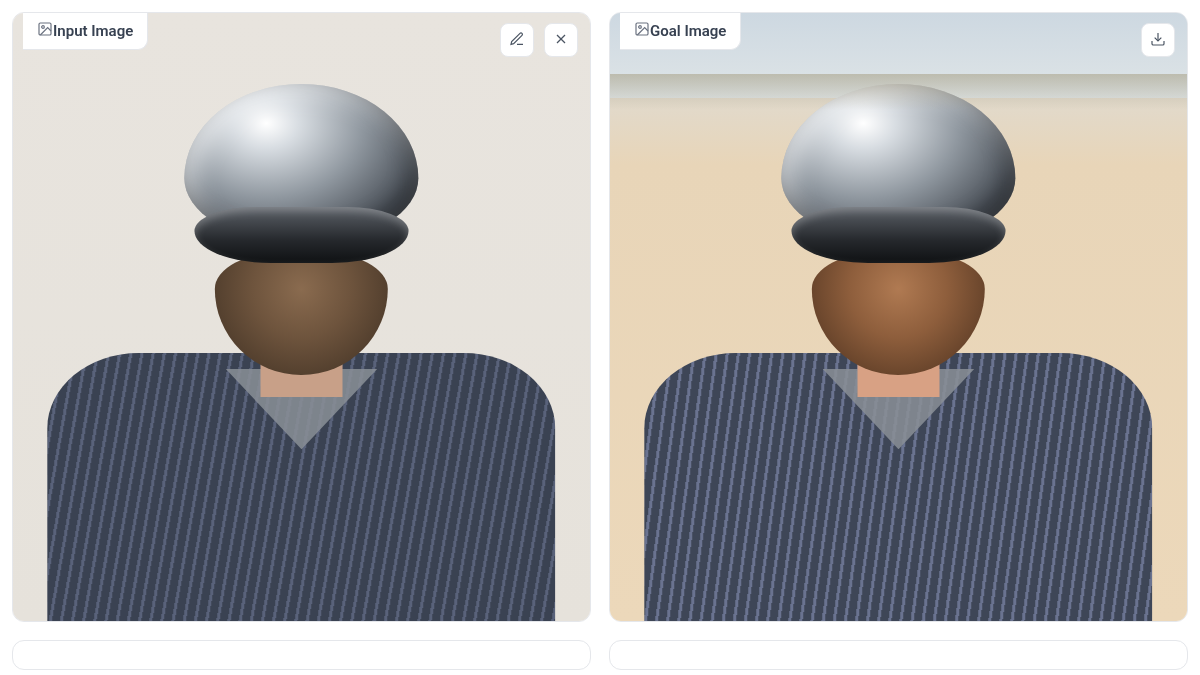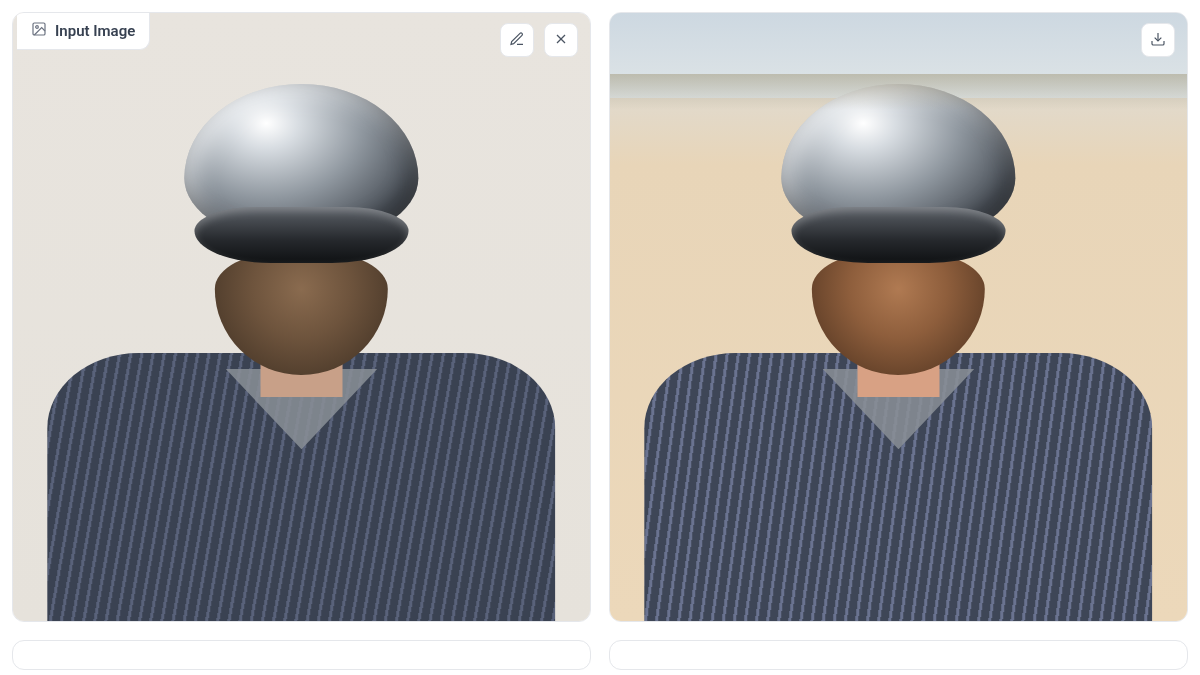--- a/index.html
+++ b/index.html
@@ -28,24 +28,23 @@
     .panel-bottom {
       flex: 1;
       border: 1px solid #e5e7eb;
       border-radius: 12px;
       background: #ffffff;
       min-height: 30px;
     }
     .tag {
       position: absolute;
       top: 0;
-      left: 4px;
+      left: 10px;
       display: inline-flex;
       align-items: center;
-      gap: 8px;
       padding: 8px 14px;
       background: #ffffff;
       border: 1px solid #e5e7eb;
       border-top: none;
       border-left: none;
       border-radius: 0 0 10px 0;
       color: #374151;
       font-size: 15px;
       font-weight: 600;
       z-index: 2;
@@ -227,20 +226,30 @@
           <div class="neck"></div>
           <div class="beard"></div>
           <div class="helmet"></div>
           <div class="visor"></div>
         </div>
       </div>
     </div>
   </div>
 
   <div class="panel">
+    <div class="tag">
+      <span>
+        <svg viewBox="0 0 24 24">
+            <rect x="3" y="3" width="18" height="18" rx="2"></rect>
+            <circle cx="9" cy="9" r="2"></circle>
+            <path d="M21 15l-5-5L5 21"></path>
+          </svg>
+      </span>
+      <span>Goal Image</span>
+    </div>
     <div class="actions">
       <button class="icon-btn" title="Download">
         <span>
           <svg viewBox="0 0 24 24">
               <path d="M21 15v4a2 2 0 0 1-2 2H5a2 2 0 0 1-2-2v-4"></path>
               <path d="M7 10l5 5 5-5"></path>
               <path d="M12 15V3"></path>
             </svg>
         </span>
       </button>

